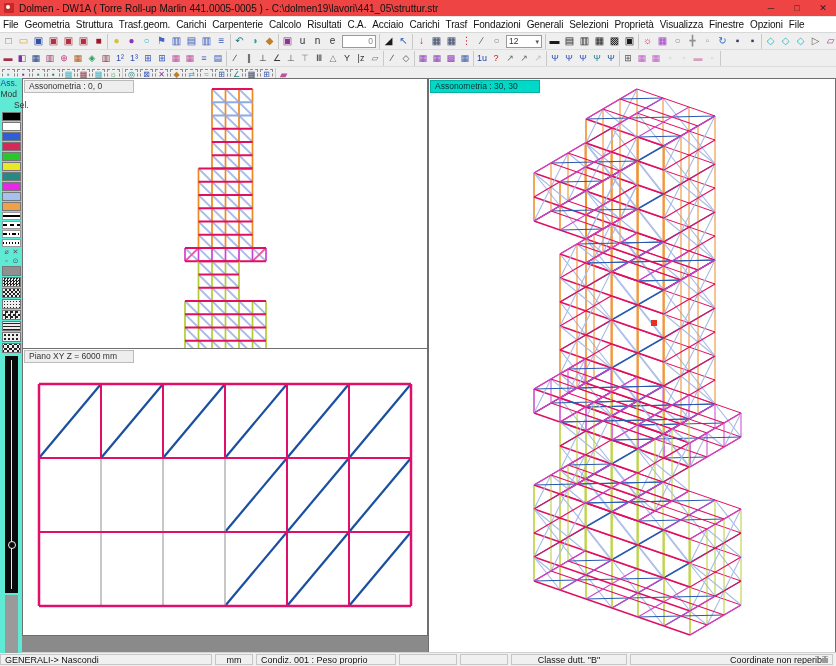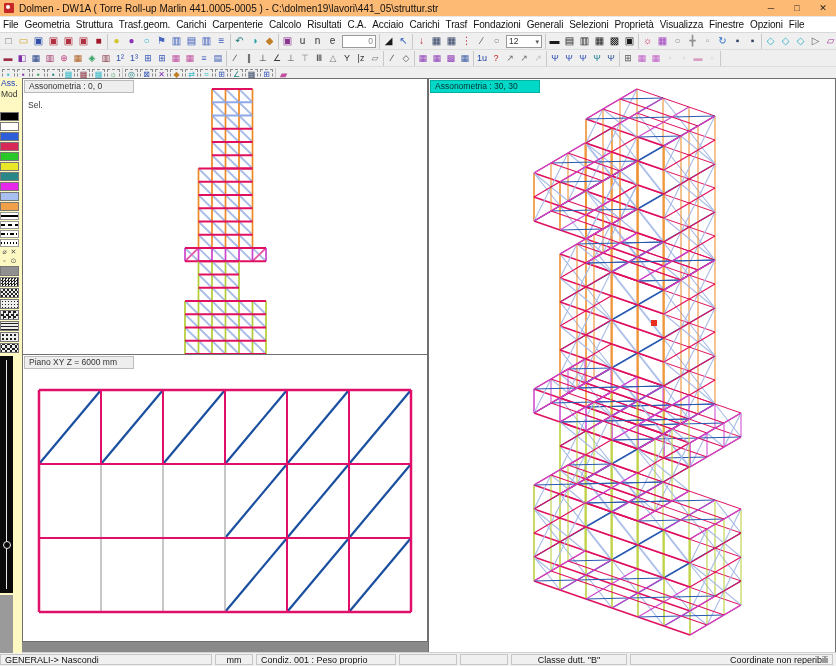--- a/index.html
+++ b/index.html
@@ -1,20 +1,20 @@
 <!DOCTYPE html>
 <html><head>
 <meta charset="utf-8">
 <style>
   html,body{margin:0;padding:0;}
   body{width:836px;height:666px;position:relative;overflow:hidden;
        font-family:"Liberation Sans",sans-serif;background:#f0f0f0;
        -webkit-font-smoothing:antialiased;}
   
-  .titlebar{height:16px;background:#fdba74;display:flex;align-items:center;
+  .titlebar{height:16px;background:#ef4444;display:flex;align-items:center;
             font-size:10px;color:#111;border-bottom:1px solid #e8e8e8;}
   .appicon{width:10px;height:10px;margin:0 5px 0 4px;background:#c62828;
            border-radius:1px;position:relative;}
   .appicon:after{content:"";position:absolute;left:2px;top:2px;width:4px;height:4px;
            background:#fff;border-radius:50%;}
   .titletext{flex:1;white-space:nowrap;overflow:hidden;}
   .winbtn{width:26px;height:15px;text-align:center;font-size:9px;line-height:15px;color:#222;}
   
   .menubar{height:15px;background:#ffffff;display:flex;align-items:center;
            font-size:10px;letter-spacing:-0.15px;color:#111;border-bottom:1px solid #d8d8d8;}
@@ -32,40 +32,40 @@
   .tsel{width:30px;height:11px;background:#fff;border:1px solid #9a9a9a;
         font-size:8.5px;color:#333;text-align:left;padding:0 2px;line-height:11px;margin:0 2px;}
   .tsel:after{content:"▾";float:right;font-size:7px;color:#555;}
   .dashicon{border:1px dashed #8a8a8a;width:11px;height:10px;margin:0 1px;
             display:flex;align-items:center;justify-content:center;font-size:8px;line-height:10px;}
   .prompt-strip{flex:1;height:13px;border:1px solid #c9c9c9;background:#efefef;
                 display:flex;align-items:center;font-size:9.5px;color:#222;padding-left:6px;}
   .cmd-input{width:198px;height:11px;border:1px solid #8a8a8a;background:#fff;
              font-size:9px;margin-left:24px;font-family:"Liberation Sans",sans-serif;}
   
-  .leftrail{position:absolute;left:0;top:78px;width:22px;bottom:13px;background:#fef9c3;
-            display:flex;flex-direction:column;z-index:5;}
+  .leftrail{position:absolute;left:0;top:78px;width:22px;bottom:13px;background:#5eead4;
+            display:flex;flex-direction:column;align-items:center;z-index:5;}
   .railbtn{font-size:8.5px;height:11px;line-height:11px;color:#222;width:22px;text-align:left;padding-left:1px;}
   .swatch{width:17px;height:7px;border:1px solid #777;margin-top:1px;flex:none;}
   .lstyle{width:17px;height:6px;border:1px solid #999;background:#fff;margin-top:1px;
           display:flex;align-items:center;flex:none;}
   .lstyle>div{width:100%;height:2px;}
   .minirow{display:flex;}
   .miniicon{width:9px;height:9px;font-size:7px;line-height:9px;text-align:center;color:#555;}
   .pswatch{width:17px;height:8px;border:1px solid #777;margin-top:1px;flex:none;}
   .railslider{width:13px;flex:1;background:#0a0a0a;margin-top:3px;position:relative;}
   .railslider .line{position:absolute;left:6px;top:4px;bottom:4px;width:1px;background:#e8e8e8;}
   .railslider .handle{position:absolute;left:3px;top:78%;width:6px;height:6px;border:1px solid #eee;
                       border-radius:50%;background:#0a0a0a;}
   .railgrip{width:13px;height:58px;background:#9a9a9a;margin-top:2px;flex:none;}
   
   .main{position:absolute;top:78px;left:0;right:0;bottom:13px;background:#8a8a8a;}
   .viewport{position:absolute;background:#ffffff;border:1px solid #6f6f6f;box-sizing:border-box;}
   #vp-elev{left:22px;top:0;width:406px;height:309px;}
-  #vp-plan{left:22px;top:276px;width:406px;height:288px;}
+  #vp-plan{left:22px;top:270px;width:406px;height:288px;}
   #vp-iso{left:428px;top:0;width:408px;height:575px;}
   .vplabel{position:absolute;left:1px;top:1px;height:11px;line-height:11px;font-size:8.5px;
            color:#333;background:#eeeeee;border:1px solid #bbb;padding:0 4px;min-width:100px;z-index:3;}
   .vplabel.active{background:#00d9c8;border-color:#00b0a2;color:#083030;}
   svg{display:block;}
   
   .statusbar{position:absolute;left:0;bottom:0;right:0;height:13px;background:#f0f0f0;
              display:flex;align-items:center;font-size:9px;color:#111;border-top:1px solid #d0d0d0;}
   .scell{height:11px;line-height:11px;border:1px solid #c6c6c6;background:#f0f0f0;
          margin-right:3px;padding:0 4px;white-space:nowrap;overflow:hidden;box-sizing:border-box;}

